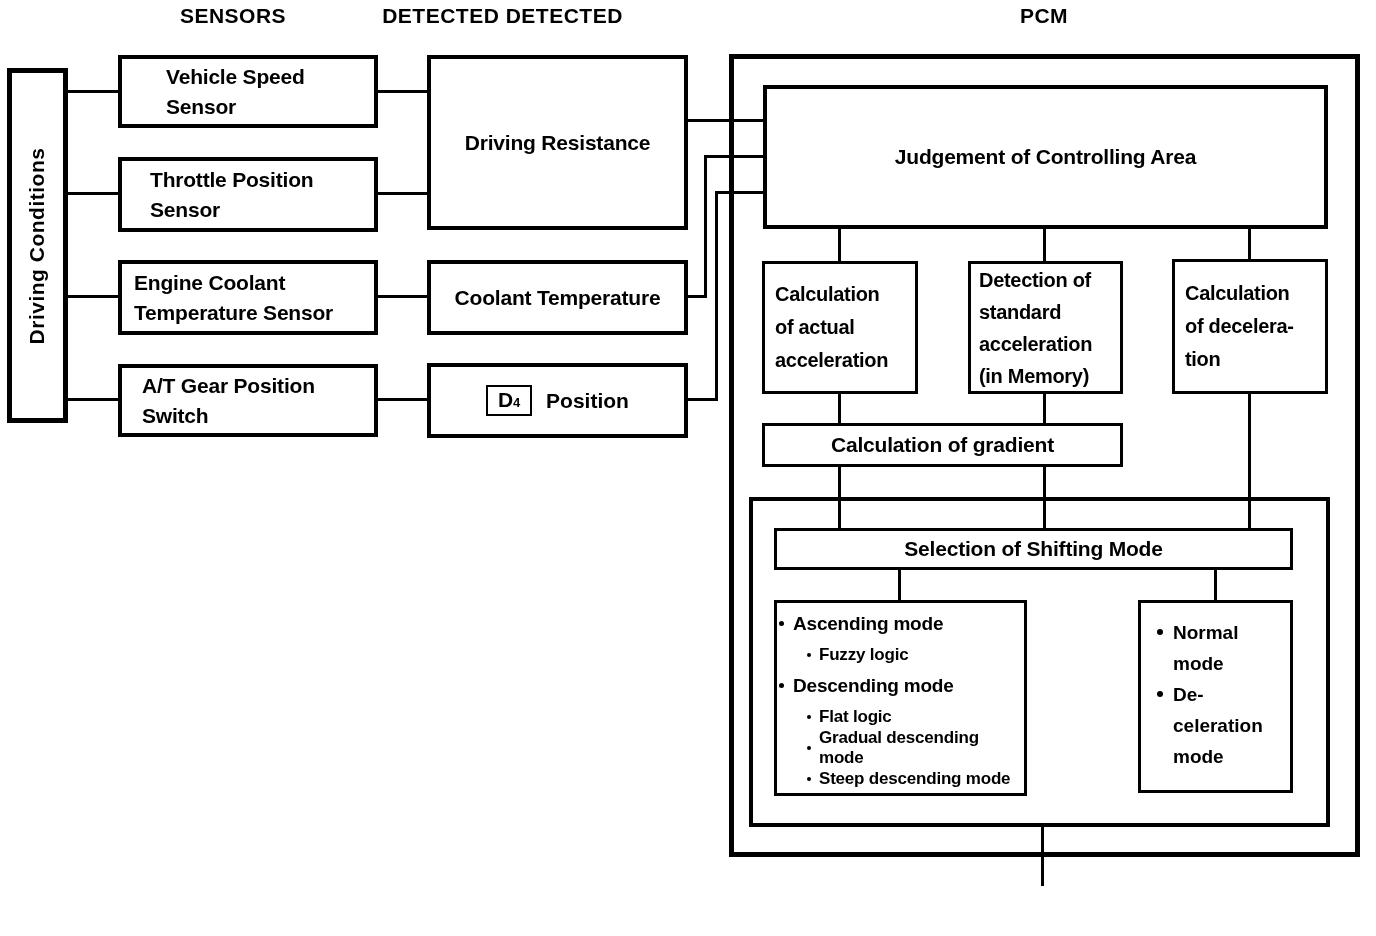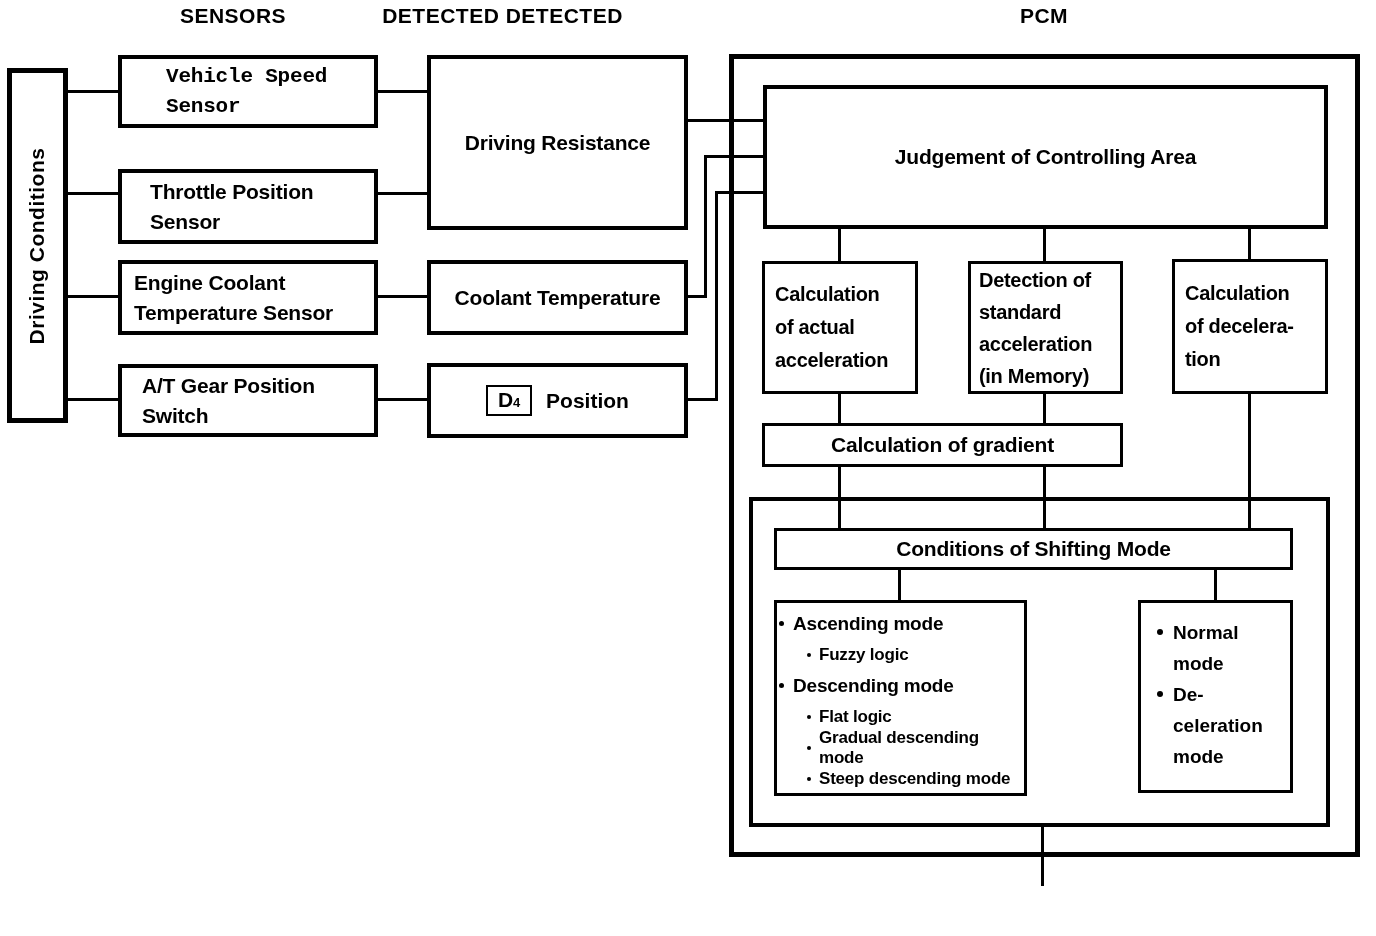--- a/index.html
+++ b/index.html
@@ -39,25 +39,25 @@
   <div class="hdr" style="left:150px;top:4px;width:166px;">SENSORS</div>
   <div class="hdr" style="left:380px;top:4px;width:245px;">DETECTED DETECTED</div>
   <div class="hdr" style="left:961px;top:4px;width:166px;">PCM</div>
 
   <div class="box b5" style="left:7px;top:68px;width:61px;height:355px;">
     <div class="vtxt">
         <span>Driving Conditions</span>
       </div>
   </div>
 
-  <div class="box cl f21 pre" style="left:118px;top:55px;width:260px;height:73px;padding-left:44px;font-family:Liberation Mono, monospace;">
+  <div class="box cl f21 pre" style="left:118px;top:55px;width:260px;height:73px;padding-left:44px;">
     <span>Vehicle Speed
 Sensor</span>
   </div>
-  <div class="box cl f21 pre" style="left:118px;top:169px;width:260px;height:75px;padding-left:28px;">
+  <div class="box cl f21 pre" style="left:118px;top:157px;width:260px;height:75px;padding-left:28px;">
     <span>Throttle Position
 Sensor</span>
   </div>
   <div class="box cl f21 pre" style="left:118px;top:260px;width:260px;height:75px;padding-left:12px;">
     <span>Engine Coolant
 Temperature Sensor</span>
   </div>
   <div class="box cl f21 pre" style="left:118px;top:364px;width:260px;height:73px;padding-left:20px;">
     <span>A/T Gear Position
 Switch</span>
@@ -102,21 +102,21 @@
 tion</span>
   </div>
 
   <div class="box b3 c f21" style="left:762px;top:423px;width:361px;height:44px;text-align:center;">
     <span>Calculation of gradient</span>
   </div>
 
   <div class="box" style="left:749px;top:497px;width:581px;height:330px;"></div>
 
   <div class="box b3 c f21" style="left:774px;top:528px;width:519px;height:42px;">
-    <span>Conditions of Shifting Mode</span>
+    <span>Selection of Shifting Mode</span>
   </div>
 
   <div class="box b3" style="left:774px;top:600px;width:253px;height:196px;">
     <div class="list" style="padding-top:5px;">
       <div class="mi l1">
           <span class="bullet bu1"></span>
           <span class="lbl">Ascending mode</span>
         </div>
       <div class="mi l2">
           <span class="bullet bu2"></span>

